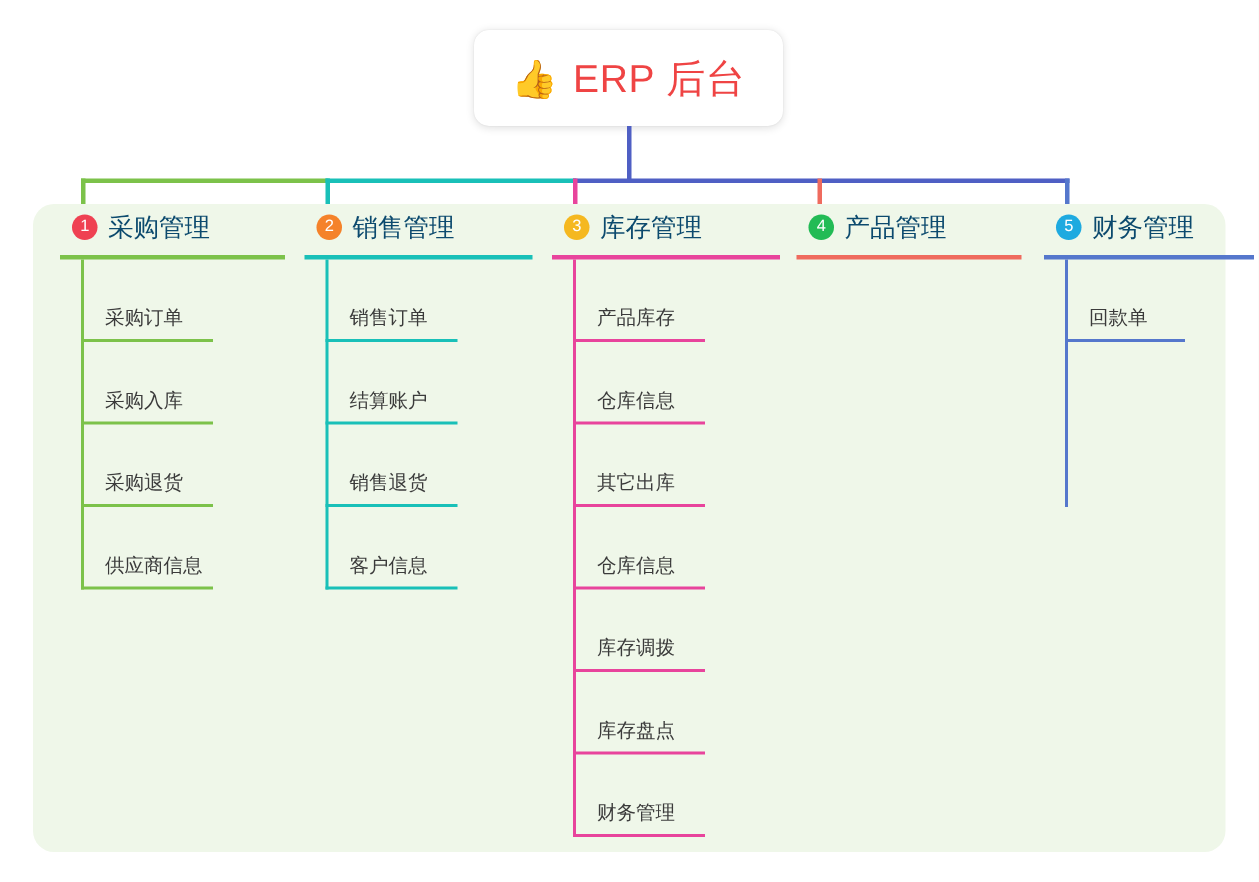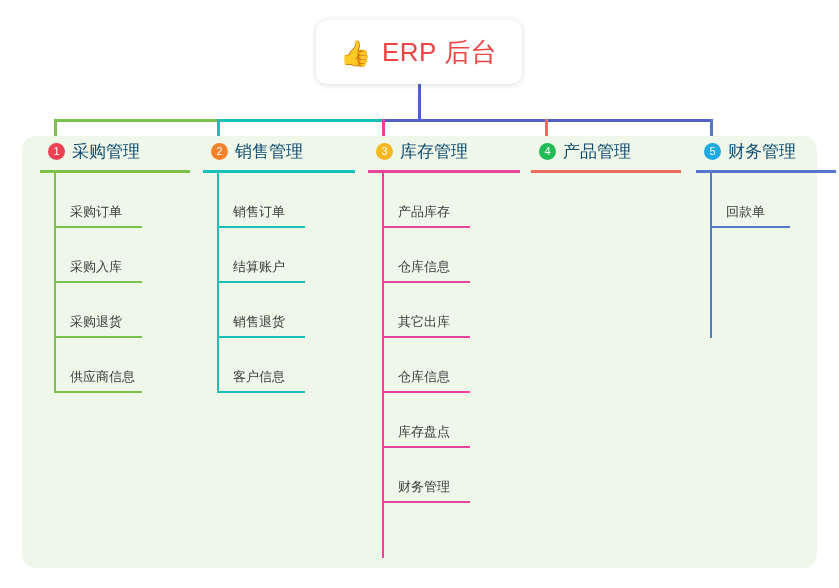--- a/index.html
+++ b/index.html
@@ -221,20 +221,24 @@
           </div>
           <div class="item">
             <span class="item-label">其它出库</span>
             <div class="item-bar" style="width: 88px; background: rgb(232, 68, 156);"></div>
           </div>
           <div class="item">
             <span class="item-label">仓库信息</span>
             <div class="item-bar" style="width: 88px; background: rgb(232, 68, 156);"></div>
           </div>
           <div class="item">
+            <span class="item-label">库存调拨</span>
+            <div class="item-bar" style="width: 88px; background: rgb(232, 68, 156);"></div>
+          </div>
+          <div class="item">
             <span class="item-label">库存盘点</span>
             <div class="item-bar" style="width: 88px; background: rgb(232, 68, 156);"></div>
           </div>
           <div class="item">
             <span class="item-label">财务管理</span>
             <div class="item-bar" style="width: 88px; background: rgb(232, 68, 156);"></div>
           </div>
         </div>
       </div>
       <div class="column" style="left: 509px;">

